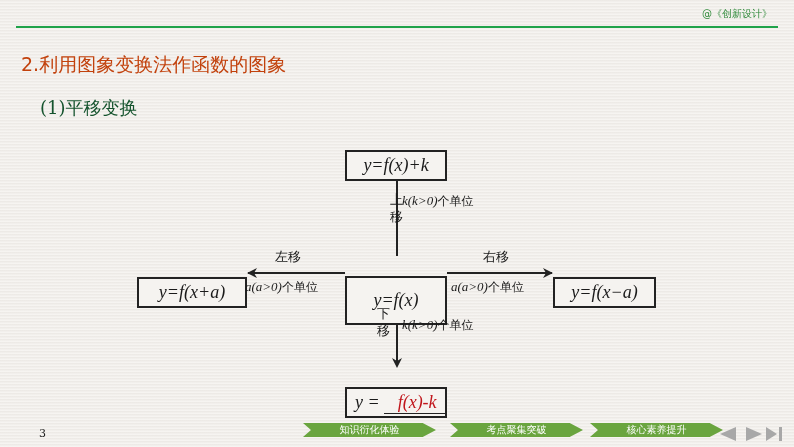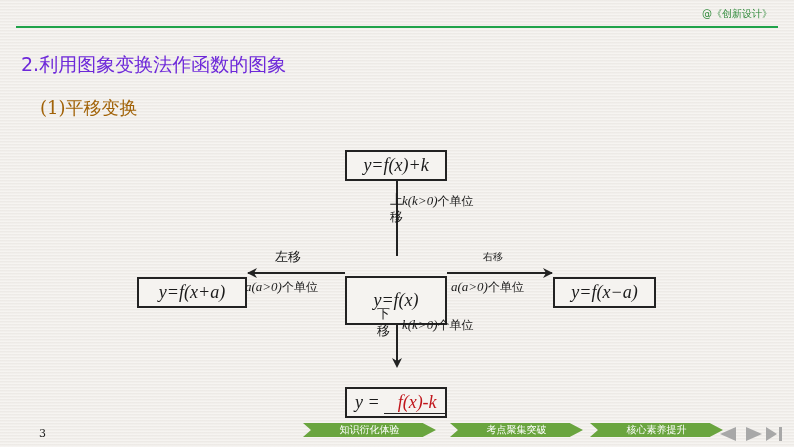--- a/index.html
+++ b/index.html
@@ -5,22 +5,22 @@
   html, body { margin: 0; padding: 0; }
   body {
     width: 794px; height: 447px; position: relative; overflow: hidden;
     background: #f1eeea;
     background-image: repeating-linear-gradient(0deg, rgba(255,255,255,0.35) 0px, rgba(255,255,255,0.35) 1px, rgba(0,0,0,0.015) 2px, rgba(0,0,0,0.015) 3px);
     font-family: "DejaVu Serif", "Liberation Serif", serif;
     color: #1a1a1a;
   }
   .brand { position: absolute; right: 22px; top: 7px; font-size: 10px; color: #2f8a3a; font-family: "DejaVu Sans", sans-serif; }
   .topline { position: absolute; left: 16px; top: 26px; width: 762px; height: 2px; background: #1fa34a; }
-  .heading { position: absolute; left: 21px; top: 52px; font-size: 19px; font-family: "DejaVu Sans", sans-serif; color: #6d28d9; }
-  .subheading { position: absolute; left: 40px; top: 96px; font-size: 18px; color: #a16207; }
+  .heading { position: absolute; left: 21px; top: 52px; font-size: 19px; font-family: "DejaVu Sans", sans-serif; color: #c2410c; }
+  .subheading { position: absolute; left: 40px; top: 96px; font-size: 18px; color: #14532d; }
   .subheading .cn { font-family: "DejaVu Sans", sans-serif; }
   .box {
     position: absolute; border: 2px solid #222; background: #f5f3f0;
     display: flex; align-items: center; justify-content: center;
     font-family: "Liberation Serif", serif; font-style: italic; font-size: 18px; box-sizing: border-box; margin-top: 20px;
   }
   .box-top { left: 345px; top: 130px; width: 102px; height: 31px; }
   .box-center { left: 345px; top: 256px; width: 102px; height: 49px; }
   .box-left { left: 137px; top: 257px; width: 110px; height: 31px; }
   .box-right { left: 553px; top: 257px; width: 103px; height: 31px; }
@@ -88,21 +88,21 @@
 
 <div class="vcn" style="left:390px; top:191px;">上移</div>
 <div class="lbl" style="left:402px; top:193px;"><span class="it">k(k&gt;0)</span><span class="cn">个单位</span></div>
 
 <div class="vcn" style="left:377px; top:305px;">下移</div>
 <div class="lbl" style="left:402px; top:317px;"><span class="it">k(k&gt;0)</span><span class="cn">个单位</span></div>
 
 <div class="lbl" style="left:275px; top:248px;"><span class="cn" style="font-size:13px;">左移</span></div>
 <div class="lbl" style="left:245px; top:279px;"><span class="it">a(a&gt;0)</span><span class="cn">个单位</span></div>
 
-<div class="lbl" style="left:483px; top:248px;"><span class="cn" style="font-size:10px;text-align:center;">右移</span></div>
+<div class="lbl" style="left:483px; top:248px;"><span class="cn" style="font-size:13px;text-align:center;">右移</span></div>
 <div class="lbl" style="left:451px; top:279px;"><span class="it">a(a&gt;0)</span><span class="cn">个单位</span></div>
 
 <div class="pageno">3</div>
 <div class="navbtn" style="left:303px;">知识衍化体验</div>
 <div class="navbtn" style="left:450px;">考点聚集突破</div>
 <div class="navbtn" style="left:590px;">核心素养提升</div>
 
 <div class="ctrl" style="left:719px;">
   <svg width="18" height="14">
       <polygon points="0,7 16,0 16,14" fill="#a8a8a8"></polygon>

